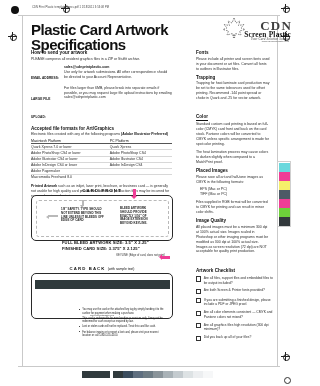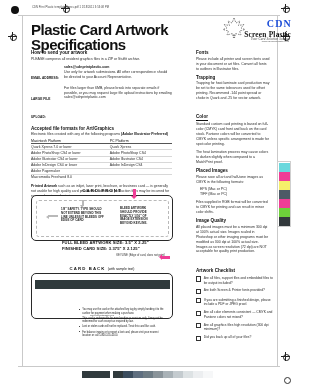--- a/index.html
+++ b/index.html
@@ -21,22 +21,22 @@
       white-space:nowrap;font-family:"Liberation Sans",sans-serif;}
   .trimline{position:absolute;background:#c9c9c9;}
 
   
   .title{position:absolute;left:31px;top:22px;width:185px;
       font-size:15px;font-weight:bold;letter-spacing:-.5px;color:#111;
       font-family:"Liberation Sans",sans-serif;line-height:1;}
 
   
   .logo{position:absolute;left:217px;top:16px;width:76px;height:26px;}
-  .logo .cdn{position:absolute;right:1px;top:2px;font-size:10px;font-weight:bold;
-      letter-spacing:1.2px;color:#1d4ed8;font-family:"Liberation Serif",serif;}
+  .logo .cdn{position:absolute;right:1px;top:2px;font-size:13px;font-weight:bold;
+      letter-spacing:1.2px;color:#404040;font-family:"Liberation Serif",serif;}
   .logo .pp{position:absolute;right:2px;top:14px;font-size:7.4px;font-weight:bold;
       letter-spacing:.2px;color:#151515;font-family:"Liberation Serif",serif;}
   .logo .tag{position:absolute;right:3px;top:20.5px;font-size:3.3px;font-style:italic;
       color:#444;font-family:"Liberation Serif",serif;letter-spacing:.1px;}
   .logo .url{position:absolute;right:4px;top:24px;font-size:2.5px;color:#555;}
   .logo svg{position:absolute;left:0;top:0;}
 
   
   .colL{position:absolute;left:31px;top:50px;width:141px;}
   .colR{position:absolute;left:196px;top:50px;width:74px;}

